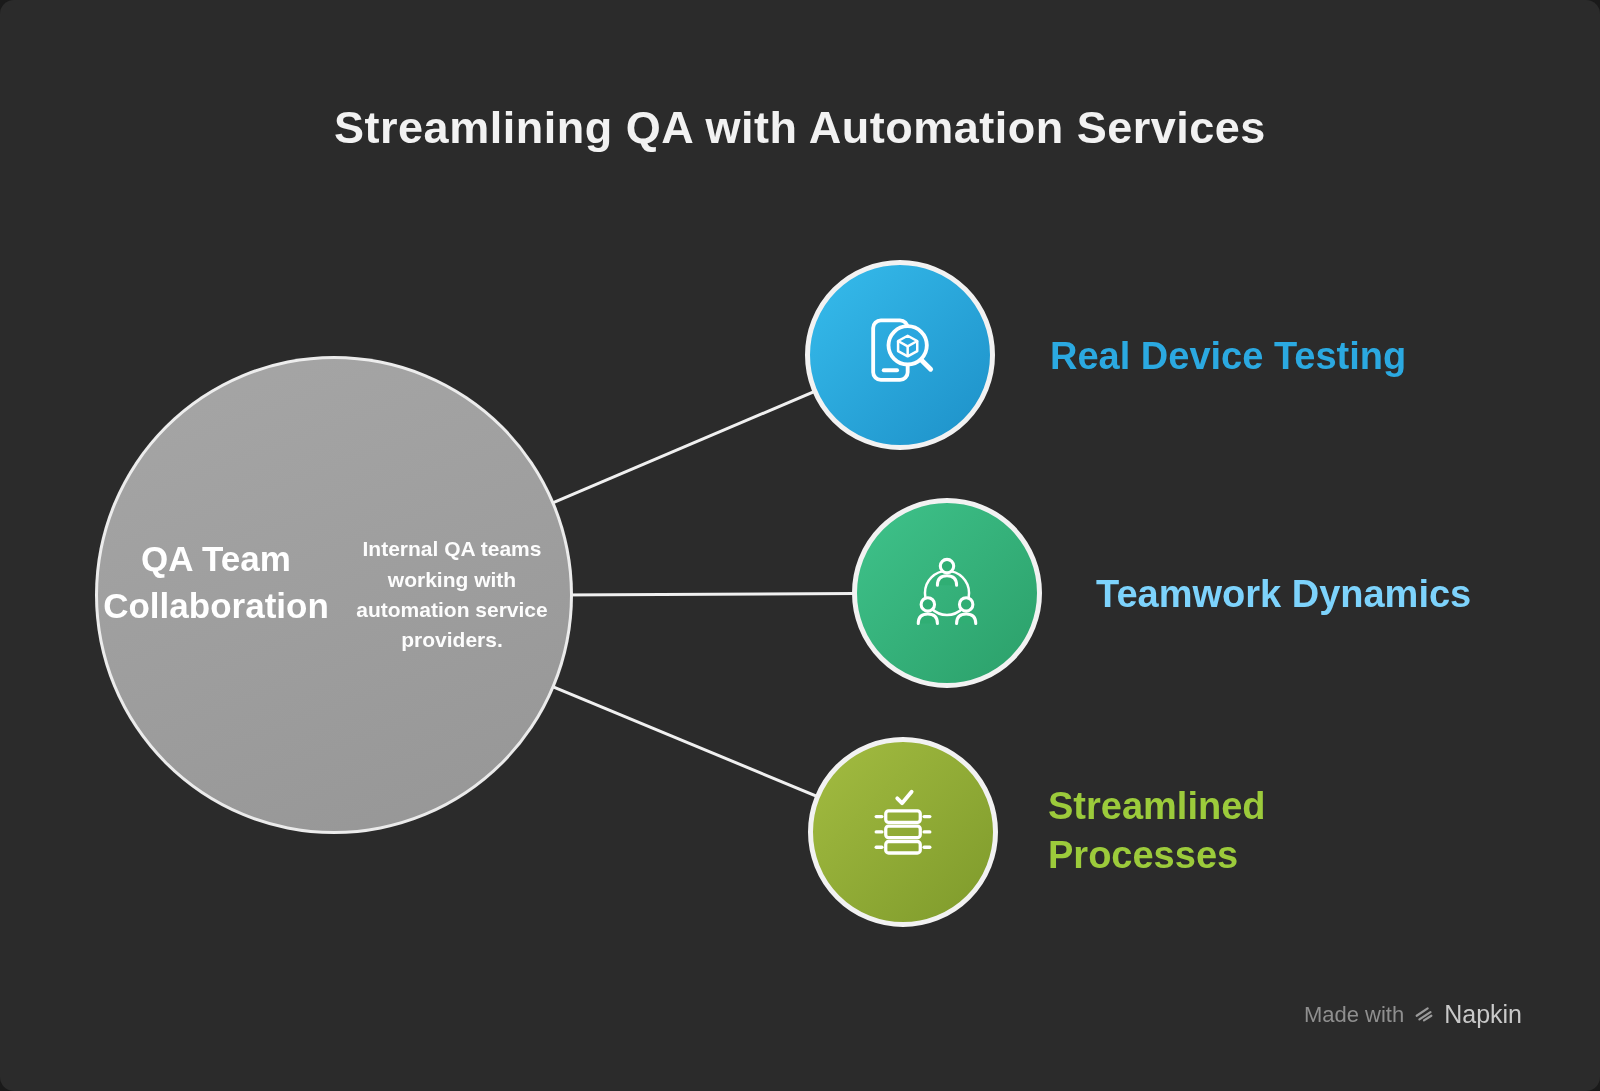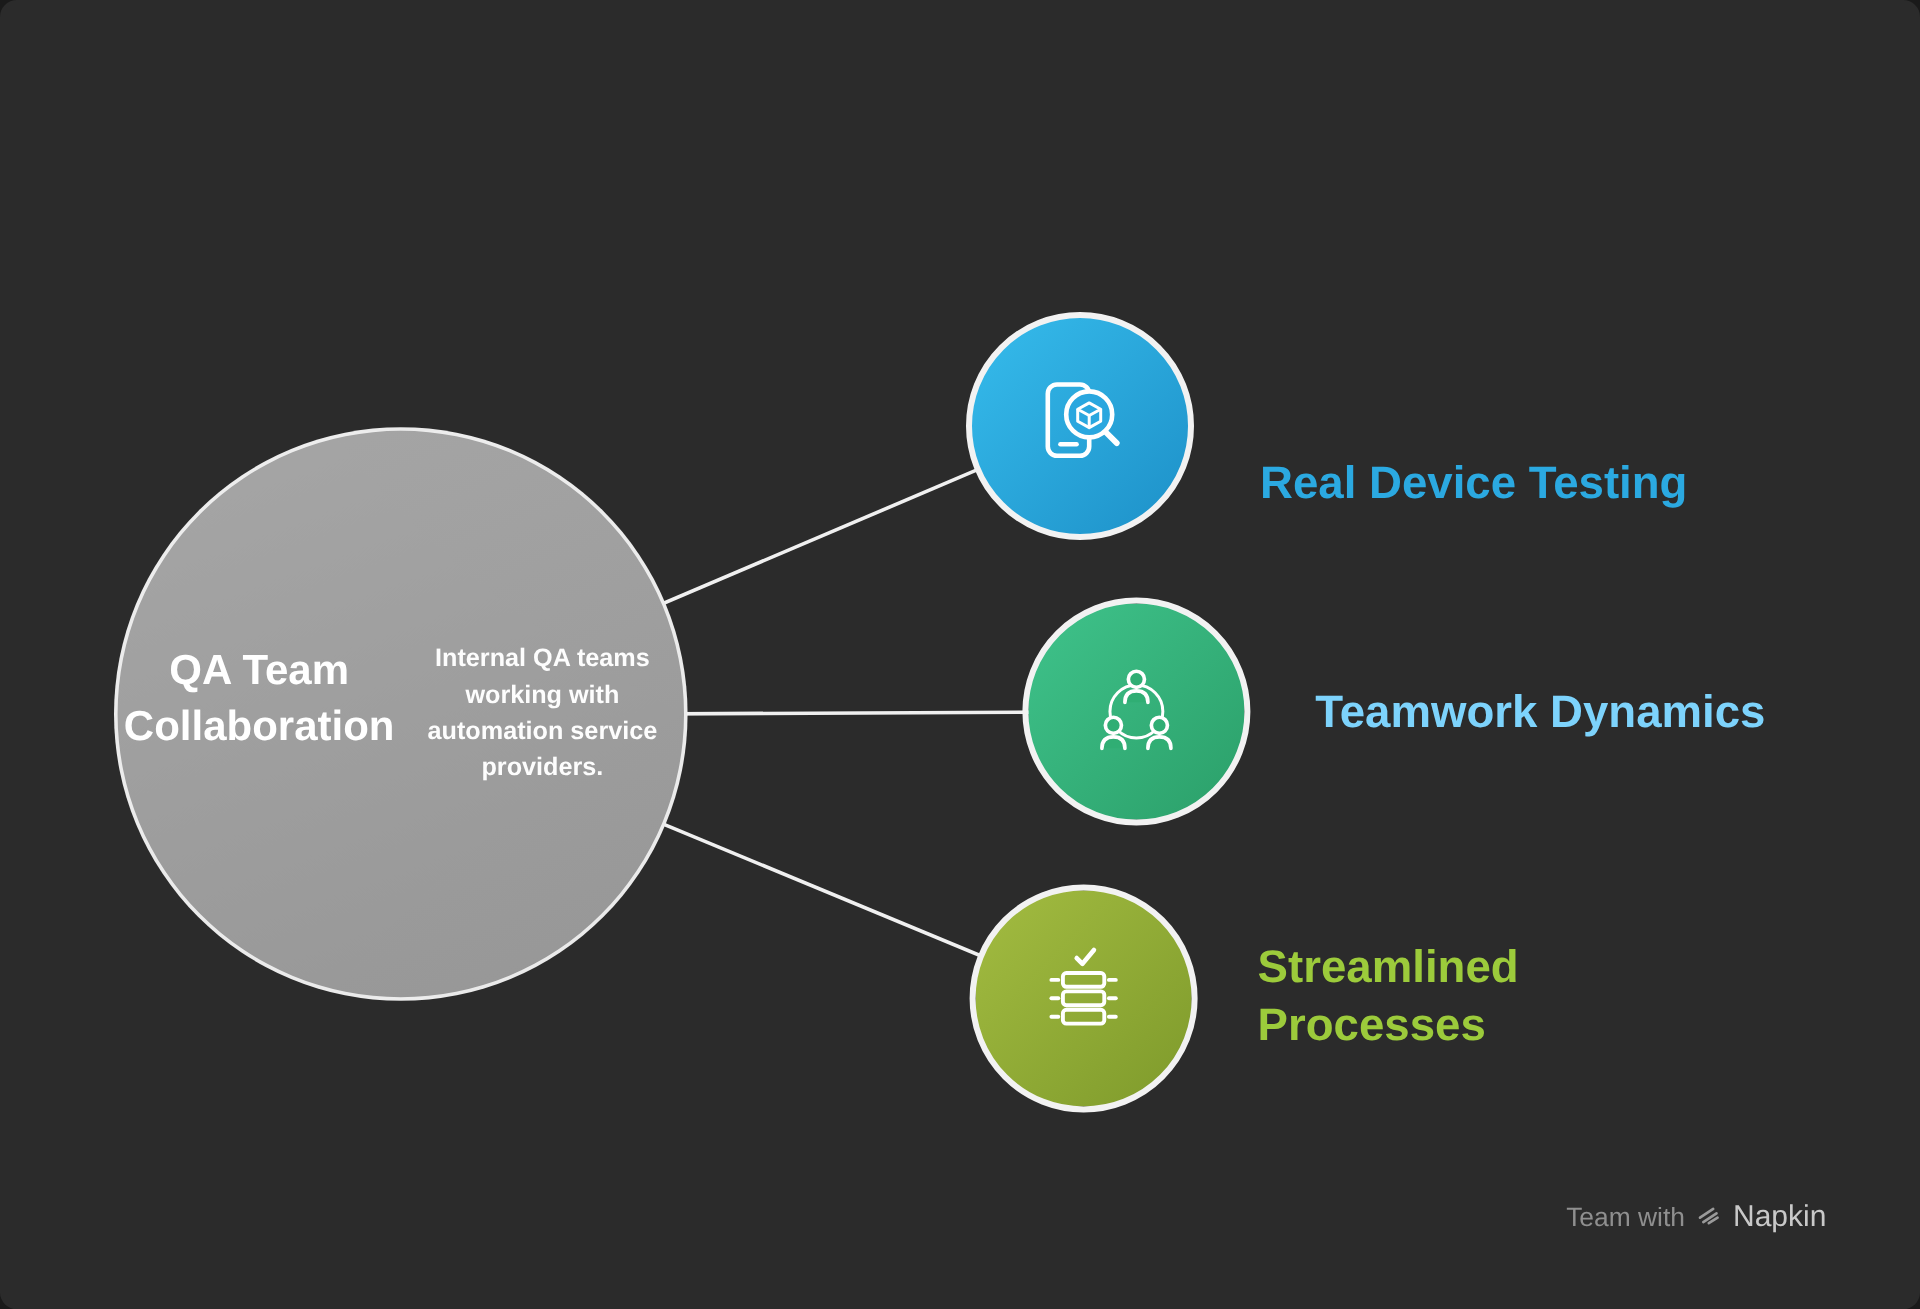--- a/index.html
+++ b/index.html
@@ -114,40 +114,41 @@
 <body>
 
 <div class="canvas">
 
   <svg class="connectors" width="1600" height="1091" viewBox="0 0 1600 1091">
     <line x1="334" y1="596" x2="900" y2="355" stroke="#f0f0f0" stroke-width="3"></line>
     <line x1="334" y1="596" x2="947" y2="593" stroke="#f0f0f0" stroke-width="3"></line>
     <line x1="334" y1="596" x2="903" y2="832" stroke="#f0f0f0" stroke-width="3"></line>
   </svg>
 
+  <div class="diagram-title">Streamlining QA with Automation Services</div>
 
   <div class="center-circle">
     <div class="center-heading">QA Team Collaboration</div>
     <div class="center-body">Internal QA teams working with automation service providers.</div>
   </div>
 
   <div class="node-circle blue">
     <span>
       <svg width="92" height="92" viewBox="0 0 96 96" fill="none">
         <rect x="20" y="14" width="36" height="62" rx="8" stroke="#ffffff" stroke-width="4"></rect>
         <line x1="31" y1="66" x2="45" y2="66" stroke="#ffffff" stroke-width="4" stroke-linecap="round"></line>
         <circle cx="56" cy="40" r="20" fill="#2aa7df" stroke="#ffffff" stroke-width="4"></circle>
         <polygon points="56,30 66,35.5 56,41 46,35.5" stroke="#ffffff" stroke-width="2.6" fill="none" stroke-linejoin="round"></polygon>
         <path d="M46,35.5 V46 L56,51.5 L66,46 V35.5" stroke="#ffffff" stroke-width="2.6" fill="none" stroke-linejoin="round"></path>
         <line x1="56" y1="41" x2="56" y2="51.5" stroke="#ffffff" stroke-width="2.6"></line>
         <line x1="70.5" y1="55.5" x2="80" y2="65" stroke="#ffffff" stroke-width="5" stroke-linecap="round"></line>
       </svg>
     </span>
   </div>
-  <div class="node-label l1" style="color: rgb(43, 169, 225); margin-top: 47px;">Real Device Testing</div>
+  <div class="node-label l1" style="color: rgb(43, 169, 225);">Real Device Testing</div>
 
   <div class="node-circle green">
     <span>
       <svg width="92" height="92" viewBox="0 0 96 96" fill="none">
         <circle cx="48" cy="50" r="23" stroke="#ffffff" stroke-width="2.6"></circle>
 
         <circle cx="48" cy="22" r="7" fill="#30ae74" stroke="#ffffff" stroke-width="3.2"></circle>
         <path d="M38,42 Q38,32 48,32 Q58,32 58,42" fill="#30ae74" stroke="#ffffff" stroke-width="3.2" stroke-linecap="round"></path>
 
         <circle cx="28" cy="62" r="7" fill="#30ae74" stroke="#ffffff" stroke-width="3.2"></circle>
@@ -172,21 +173,21 @@
         <line x1="20" y1="66" x2="26" y2="66" stroke="#ffffff" stroke-width="3.4" stroke-linecap="round"></line>
         <line x1="70" y1="34" x2="76" y2="34" stroke="#ffffff" stroke-width="3.4" stroke-linecap="round"></line>
         <line x1="70" y1="50" x2="76" y2="50" stroke="#ffffff" stroke-width="3.4" stroke-linecap="round"></line>
         <line x1="70" y1="66" x2="76" y2="66" stroke="#ffffff" stroke-width="3.4" stroke-linecap="round"></line>
       </svg>
     </span>
   </div>
   <div class="node-label l3" style="color: rgb(156, 203, 59);">Streamlined Processes</div>
 
   <div class="footer">
-    <span class="made-with">Team with</span>
+    <span class="made-with">Made with</span>
     <span>
       <svg width="22" height="22" viewBox="0 0 24 24" fill="none">
         <path d="M4 15 L16 7" stroke="#9a9a9a" stroke-width="2.4" stroke-linecap="round"></path>
         <path d="M7 19 L19 11" stroke="#9a9a9a" stroke-width="2.4" stroke-linecap="round"></path>
         <path d="M12 20 L20 15" stroke="#9a9a9a" stroke-width="2.4" stroke-linecap="round"></path>
       </svg>
     </span>
     <span class="brand">Napkin</span>
   </div>
 

